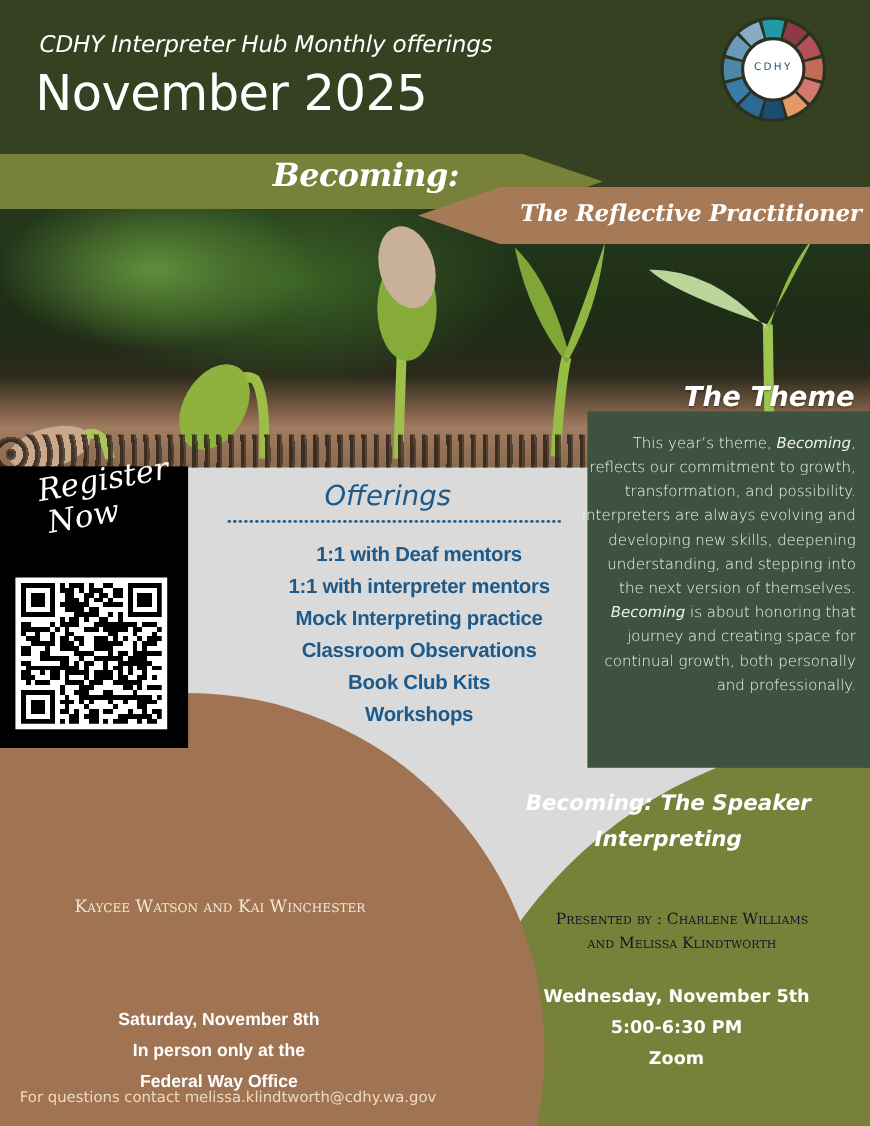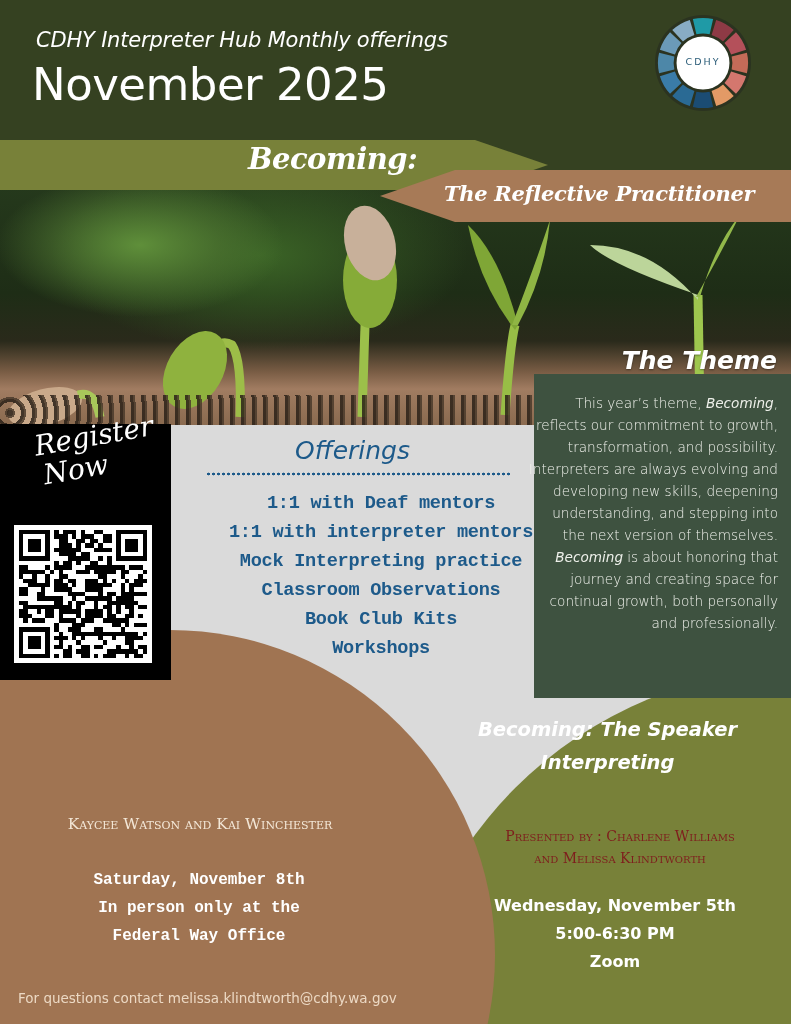--- a/index.html
+++ b/index.html
@@ -31,53 +31,53 @@
 
   
   .sprouts { position: absolute; left: 0; top: 185px; width: 791px; height: 240px; }
 
   
   .ribbon-green { position: absolute; left: 0; top: 140px; width: 548px; height: 50px; background: #788139;
     clip-path: polygon(0 0, 475px 0, 548px 25px, 475px 50px, 0 50px); }
   .ribbon-green-text { position: absolute; left: 248px; top: 142px; color: #fff; font-family: "DejaVu Serif", serif; font-style: italic; font-weight: bold; font-size: 29px; letter-spacing: -0.5px; }
   .ribbon-brown { position: absolute; left: 380px; top: 170px; width: 411px; height: 52px; background: #a77a57;
     clip-path: polygon(75px 0, 411px 0, 411px 52px, 75px 52px, 0 26px); }
-  .ribbon-brown-text { position: absolute; left: 444px; top: 181px; color: #fff; font-family: "DejaVu Serif", serif; font-style: italic; font-weight: bold; font-size: 21px; letter-spacing: -0.3px; }
+  .ribbon-brown-text { position: absolute; left: 473px; top: 181px; color: #fff; font-family: "DejaVu Serif", serif; font-style: italic; font-weight: bold; font-size: 21px; letter-spacing: -0.3px; }
 
   
   .theme-head { position: absolute; right: 14px; top: 346px; color: #fff; font-style: italic; font-size: 25px; font-weight: 700; font-family: "DejaVu Sans", sans-serif; text-shadow: 0 1px 2px rgba(0,0,0,0.4); }
   .theme-box { position: absolute; left: 534px; top: 374px; width: 257px; height: 324px; background: #3e5240; }
   .theme-text { position: absolute; right: 13px; top: 392px; width: 250px; text-align: right; color: #eef0ea; font-size: 13.6px; line-height: 22px; font-family: "DejaVu Sans", sans-serif; font-weight: 300; }
   .theme-text em { font-style: italic; }
 
   
   .register { position: absolute; left: 0; top: 424px; width: 171px; height: 256px; background: #000; }
   .register-text { position: absolute; left: 32px; top: 432px; color: #fff; font-family: "DejaVu Serif", serif; font-style: italic; font-size: 28px; line-height: 30px; transform: rotate(-10deg); transform-origin: left top; }
   .qr { position: absolute; left: 14px; top: 525px; width: 138px; height: 138px; background: #fff; padding: 5px; }
 
   
   .offerings-title { position: absolute; left: 171px; width: 363px; top: 436px; text-align: center; color: #1d5a8a; font-style: italic; font-size: 25px; font-family: "DejaVu Sans", sans-serif; }
   .dots { position: absolute; left: 206px; top: 472px; width: 304px; height: 4px;
     background: radial-gradient(circle, #1d5a8a 1.3px, rgba(0,0,0,0) 1.6px) 0 0 / 5px 4px repeat-x; }
   .offer-list { position: absolute; left: 171px; width: 388px; top: 489px; text-align: center; list-style: none; }
-  .offer-list li { color: #1d5a8a; font-weight: bold; font-size: 18.6px; line-height: 29px; font-family: Liberation Mono, monospace; letter-spacing: -0.3px; padding-left: 32px; }
+  .offer-list li { color: #1d5a8a; font-weight: bold; font-size: 18.6px; line-height: 29px; font-family: Liberation Sans, sans-serif; letter-spacing: -0.3px; padding-left: 32px; }
 
   
   .circle-green { position: absolute; left: 395px; top: 668px; width: 820px; height: 820px; border-radius: 50%; background: #788139; }
   .circle-brown { position: absolute; left: -155px; top: 630px; width: 650px; height: 650px; border-radius: 50%; background: #a07452; }
 
   
   .w-left-title { position: absolute; left: 0; width: 420px; top: 686px; text-align: center; color: #fff; font-weight: bold; font-style: italic; font-size: 21px; line-height: 36px; font-family: "DejaVu Sans", sans-serif; }
   .w-left-presenters { position: absolute; left: 0; width: 400px; top: 812px; text-align: center; color: #f3e7d7; font-family: "DejaVu Serif", serif; font-variant: small-caps; font-size: 15.5px; line-height: 24px; }
-  .w-left-details { position: absolute; left: 0; width: 398px; top: 866px; text-align: center; color: #fff; font-weight: bold; font-size: 16px; line-height: 28px; font-family: Liberation Mono, monospace; }
+  .w-left-details { position: absolute; left: 0; width: 398px; top: 914px; text-align: center; color: #fff; font-weight: bold; font-size: 16px; line-height: 28px; font-family: Liberation Sans, sans-serif; }
   .contact { position: absolute; left: 18px; top: 990px; color: #ecd9c4; font-size: 13.5px; font-family: "DejaVu Sans", sans-serif; }
 
   
   .w-right-title { position: absolute; left: 450px; width: 315px; top: 713px; text-align: center; color: #fff; font-weight: bold; font-style: italic; font-size: 19.5px; line-height: 33px; font-family: "DejaVu Sans", sans-serif; }
-  .w-right-presenters { position: absolute; left: 470px; width: 300px; top: 825px; text-align: center; color: #7f1d1d; font-family: "DejaVu Serif", serif; font-variant: small-caps; font-size: 14px; line-height: 22px; }
+  .w-right-presenters { position: absolute; left: 470px; width: 300px; top: 825px; text-align: center; color: #0f172a; font-family: "DejaVu Serif", serif; font-variant: small-caps; font-size: 14px; line-height: 22px; }
   .w-right-details { position: absolute; left: 470px; width: 290px; top: 892px; text-align: center; color: #fff; font-weight: bold; font-size: 16px; line-height: 28px; font-family: "DejaVu Sans", sans-serif; }
 </style>
 </head>
 <body>
 
 <div class="poster">
 
   <div class="header"></div>
 
   <div class="photo"></div>

